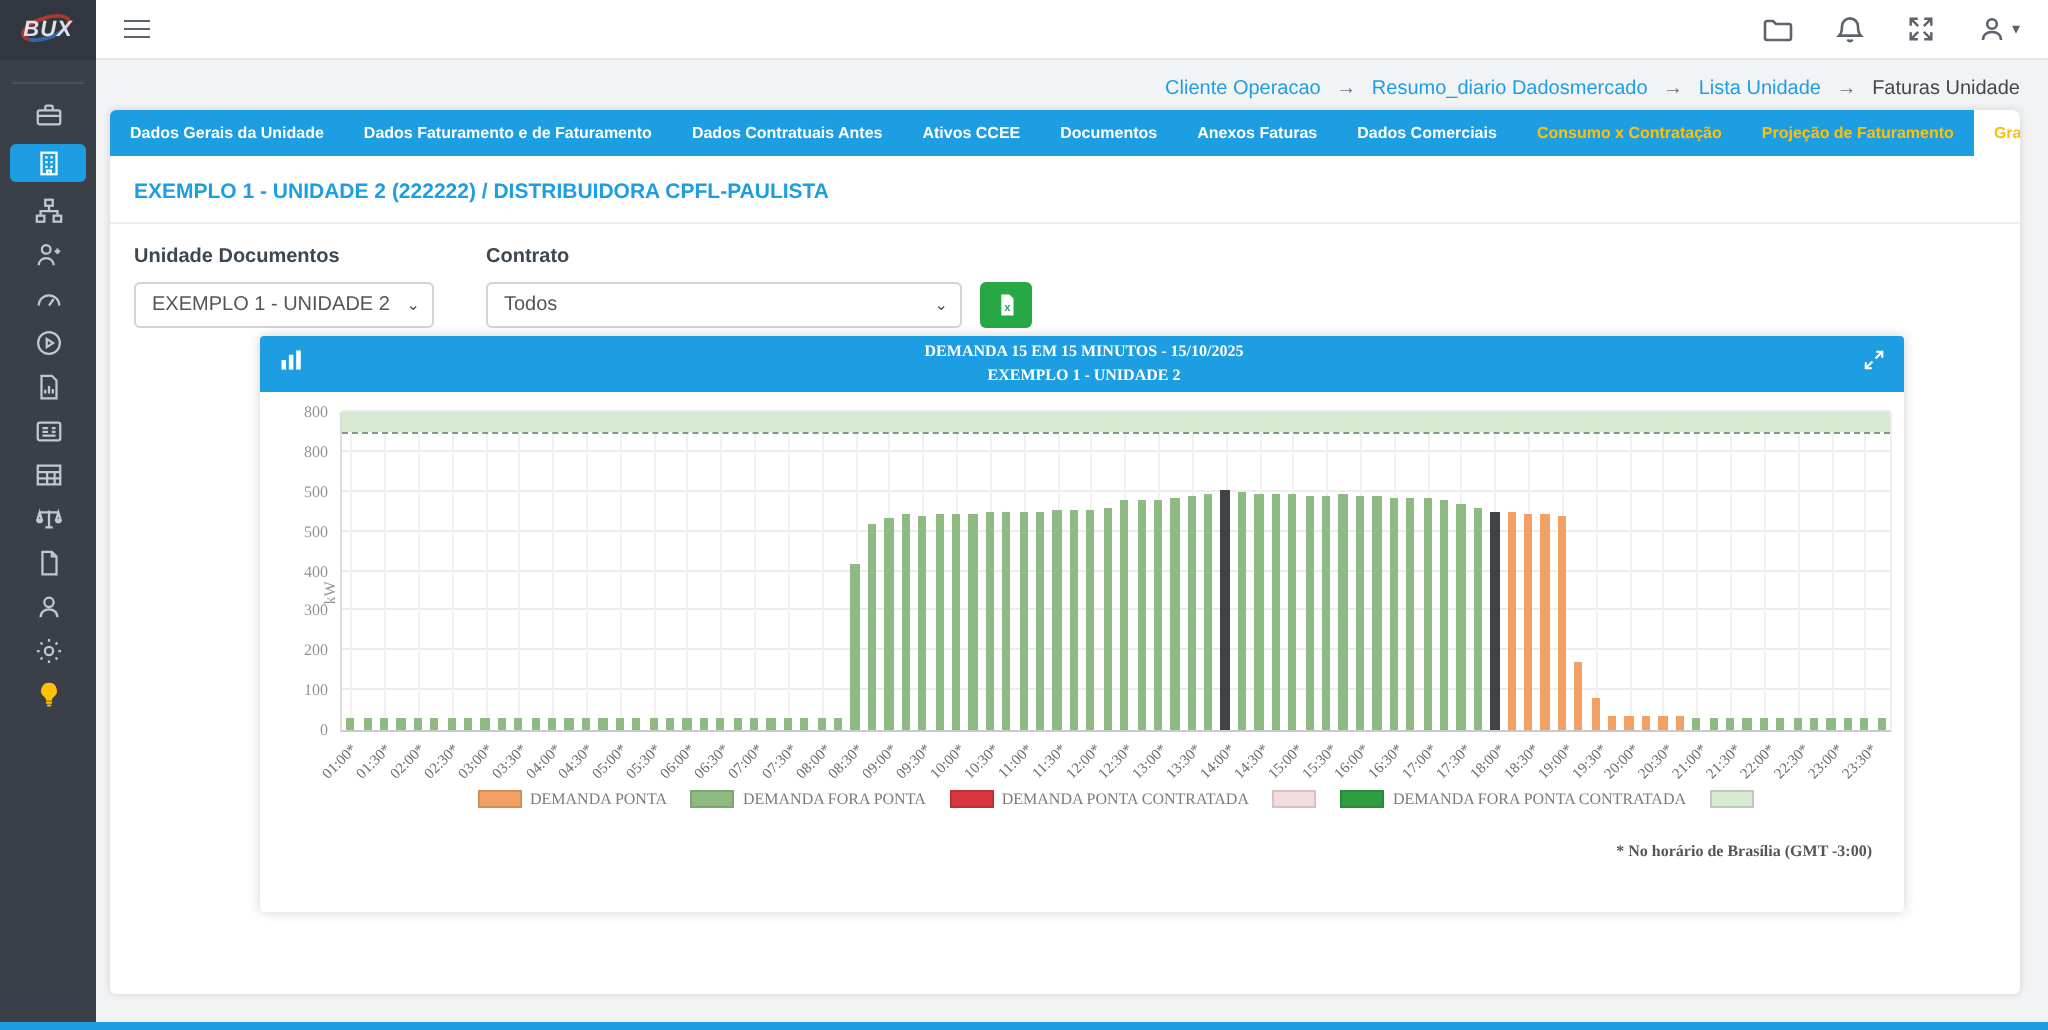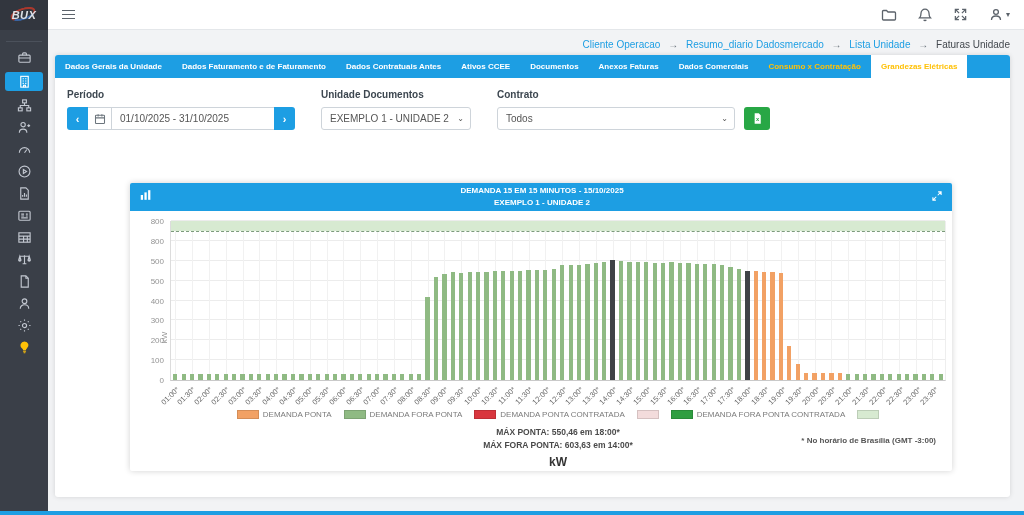--- a/index.html
+++ b/index.html
@@ -49,21 +49,21 @@
   .cal-box { width:24px; height:100%; display:flex; align-items:center; justify-content:center; border-right:1px solid #ced4da; }
   .periodo-input { border:none; outline:none; font-size:10px; color:#555; width:162px; padding:0 8px; font-family:"Liberation Sans",sans-serif; }
   .select-box { position:relative; height:23px; border:1px solid #ced4da; border-radius:3px; display:flex; align-items:center; padding:0 20px 0 8px; font-size:10px; color:#555; cursor:pointer; background:#fff; }
   .select-box .sel-caret { position:absolute; right:6px; font-size:8px; color:#555; }
   .unidade-select { width:150px; }
   .contrato-select { width:238px; }
   .contrato-row { display:flex; gap:9px; }
   .excel-btn { width:26px; height:23px; background:#28a745; border:none; border-radius:3px; cursor:pointer; display:flex; align-items:center; justify-content:center; }
 
   
-  .chart-card { position:absolute; left:75px; top:128px; width:822px; height:288px; background:#fff; box-shadow:0 0 6px rgba(0,0,0,.18); border-radius:2px; }
+  .chart-card { position:absolute; left:75px; top:113px; width:822px; height:288px; background:#fff; box-shadow:0 0 6px rgba(0,0,0,.18); border-radius:2px;font-family:Liberation Serif, serif; }
   .chart-header { background:#1d9ee3; color:#fff; height:28px; display:flex; align-items:center; padding:0 9px; border-radius:2px 2px 0 0; }
   .chart-title { flex:1; text-align:center; font-size:8px; font-weight:bold; line-height:1.45; }
   .chart-body { position:relative; padding:10px 6px 0 40px; }
   .plot { position:relative; height:160px; border-left:1px solid #dcdcdc; border-bottom:1px solid #c9c9c9; border-right:1px solid #eee; }
   .ygrid { position:absolute; left:0; right:0; height:1px; background:#ececec; }
   .vgrid { position:absolute; top:0; bottom:0; width:1px; background:#f1f1f1; }
   .ytick { position:absolute; left:-7px; transform:translate(-100%,50%); font-size:8px; color:#949494; }
   .band { position:absolute; left:0; right:0; }
   .dashline { position:absolute; left:0; right:0; border-top:1px dashed #7d9b7d; }
   .bar { position:absolute; bottom:0; }
@@ -218,41 +218,27 @@
 <div class="main-card">
   <div class="tab-bar">
       <div class="tab">Dados Gerais da Unidade</div>
       <div class="tab">Dados Faturamento e de Faturamento</div>
       <div class="tab">Dados Contratuais Antes</div>
       <div class="tab">Ativos CCEE</div>
       <div class="tab">Documentos</div>
       <div class="tab">Anexos Faturas</div>
       <div class="tab">Dados Comerciais</div>
       <div class="tab warning">Consumo x Contratação</div>
+      <div class="tab warning">Projeção de Faturamento</div>
       <div class="tab active">Grandezas Elétricas</div>
     </div>
 
+  <div class="page-title">EXEMPLO 1 - UNIDADE 2 (222222) / DISTRIBUIDORA CPFL-PAULISTA</div>
 
   <div class="filters">
-    <div>
-      <span class="filter-label">Período</span>
-      <div class="periodo-group">
-        <button class="nav-btn prev">‹</button>
-        <div class="input-wrap">
-          <span class="cal-box">
-            <svg width="12" height="12" viewBox="0 0 16 16" fill="none" stroke="#6c757d" stroke-width="1.4">
-                <rect x="2" y="3" width="12" height="11" rx="1"></rect>
-                <path d="M2 6.5h12M5.5 1.5v3M10.5 1.5v3"></path>
-              </svg>
-          </span>
-          <input class="periodo-input" value="01/10/2025 - 31/10/2025" style="">
-        </div>
-        <button class="nav-btn next">›</button>
-      </div>
-    </div>
 
     <div>
       <span class="filter-label">Unidade Documentos</span>
       <div class="select-box unidade-select">
         <span>EXEMPLO 1 - UNIDADE 2</span>
         <span class="sel-caret">⌄</span>
       </div>
     </div>
 
     <div>
@@ -610,23 +596,18 @@
             <span class="sw" style="background: rgb(243, 220, 220);"></span>
           </div>
           <div class="legend-item">
             <span class="sw" style="background: rgb(47, 158, 65);"></span>
             <span>DEMANDA FORA PONTA CONTRATADA</span>
           </div>
           <div class="legend-item">
             <span class="sw" style="background: rgb(215, 234, 209);"></span>
           </div>
         </div>
-      <div class="chart-footer">
-        <div>MÁX PONTA: 550,46 em 18:00*</div>
-        <div>MÁX FORA PONTA: 603,63 em 14:00*</div>
-        <div class="unit">kW</div>
-      </div>
     </div>
     <div class="tz-note">* No horário de Brasília (GMT -3:00)</div>
   </div>
 </div>
 
 <div class="bottom-strip"></div>
 
 </body></html>

